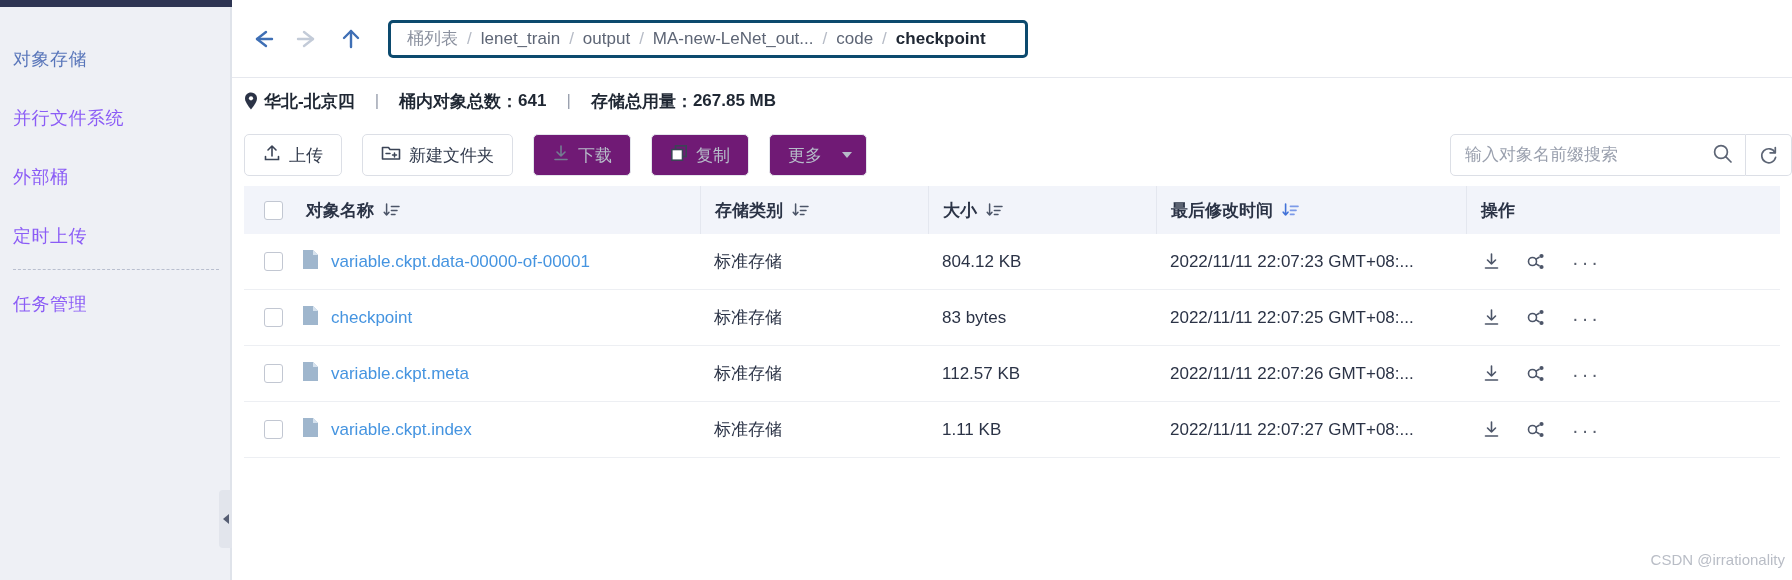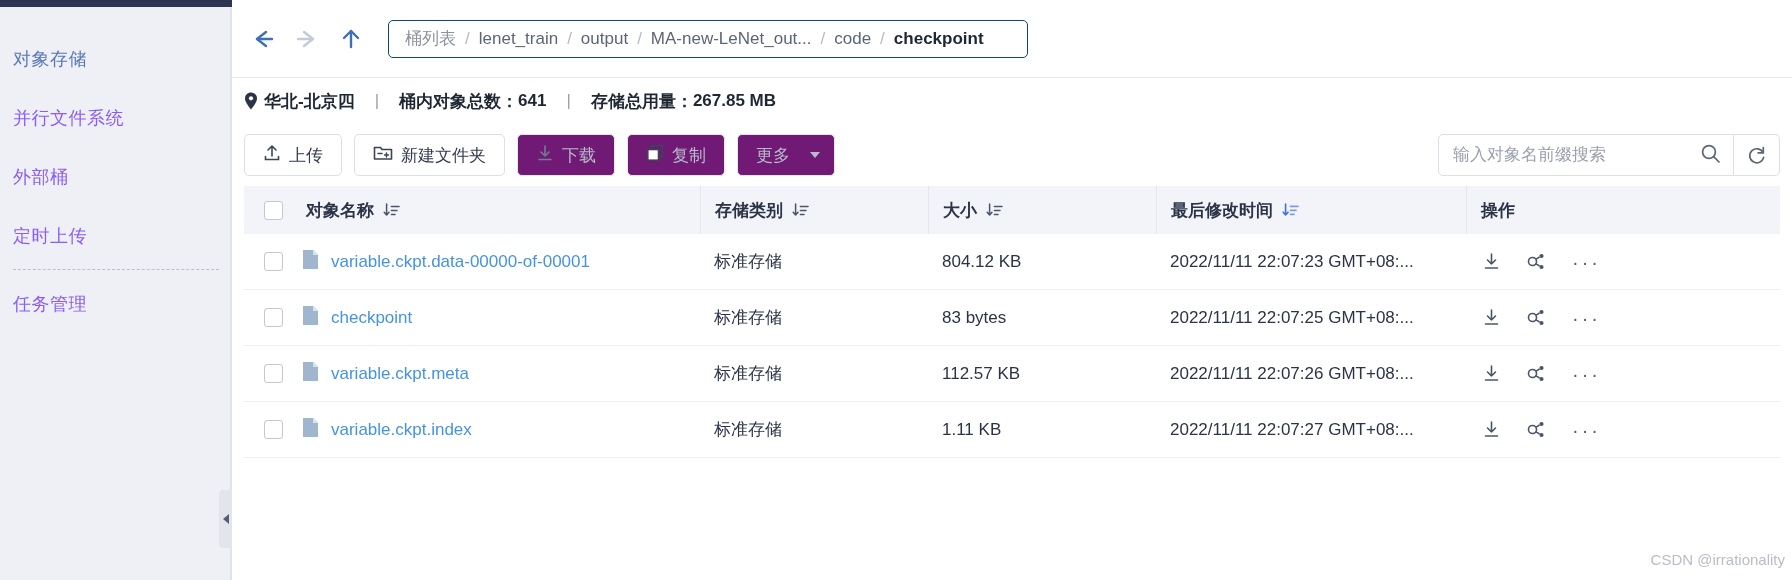--- a/index.html
+++ b/index.html
@@ -58,21 +58,21 @@
     height: 78px; display: flex; align-items: center;
     padding-left: 14px; border-bottom: 1px solid #e6e8ee;
   }
   .navbtns { display: flex; align-items: center; gap: 10px; margin-right: 20px; }
   .navbtn {
     width: 34px; height: 34px; display: flex;
     align-items: center; justify-content: center; cursor: pointer;
   }
   .navbtn svg { display: block; }
   .crumbbox {
-    height: 38px; min-width: 640px; border: 1px solid #0c4a6e;
+    height: 38px; min-width: 640px; border: 3px solid #0c4a6e;
     border-radius: 5px; background: #fff;
     display: flex; align-items: center; padding: 0 16px;
     font-size: 17px; color: #4a5266;
   }
   .crumb { color: #5d6575; cursor: pointer; white-space: nowrap; }
   .crumb.muted { color: #8b919f; }
   .crumb.current { color: #1f2733; font-weight: bold; cursor: default; }
   .crumb-sep { color: #b6bbc6; margin: 0 9px; }
 
   
@@ -86,34 +86,34 @@
 
   
   .toolbar {
     height: 62px; display: flex; align-items: center;
     padding: 0 12px 0 12px; position: relative;
   }
   .tbtn {
     height: 42px; border: 1px solid #dcdfe6; border-radius: 5px;
     background: #fff; color: #333c4e; font-size: 17px;
     display: inline-flex; align-items: center; gap: 8px;
-    padding: 0 18px; margin-right: 12px; cursor: pointer;
+    padding: 0 18px; margin-right: 20px; cursor: pointer;
     font-family: inherit;
   }
   .tbtn.disabled {
     background: #701a75; border-color: #e4e6ec; color: #b6bcc9; cursor: default;
   }
   .tbtn.more { padding-right: 14px; }
   .caret {
     width: 0; height: 0; margin-left: 12px;
     border-left: 5px solid transparent; border-right: 5px solid transparent;
     border-top: 6px solid #b6bcc9;
   }
   .tb-right {
-    position: absolute; right: 12px; display: flex; align-items: center;
+    position: absolute; right: 0; display: flex; align-items: center;
   }
   .searchwrap {
     display: flex; align-items: center;
     height: 42px; width: 296px;
     border: 1px solid #dcdfe6; border-radius: 5px 0 0 5px;
     background: #fff; padding: 0 12px 0 14px;
   }
   .searchwrap input {
     border: 0; outline: 0; flex: 1; font-size: 17px;
     color: #333; background: transparent; font-family: inherit;

